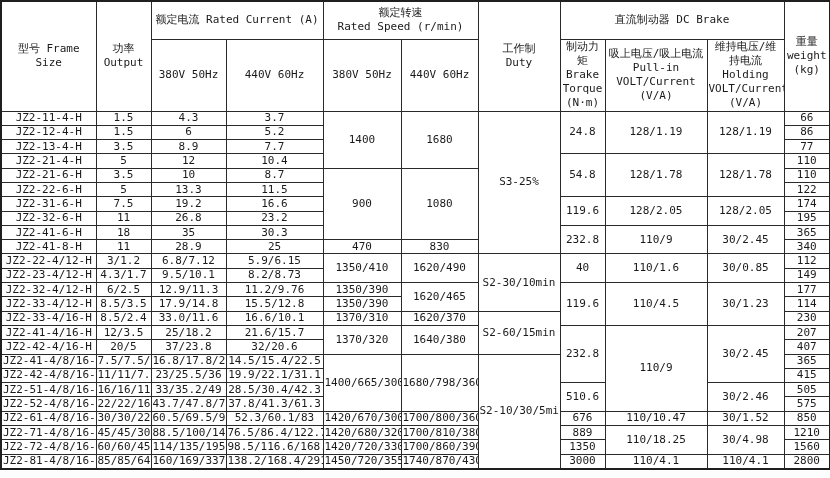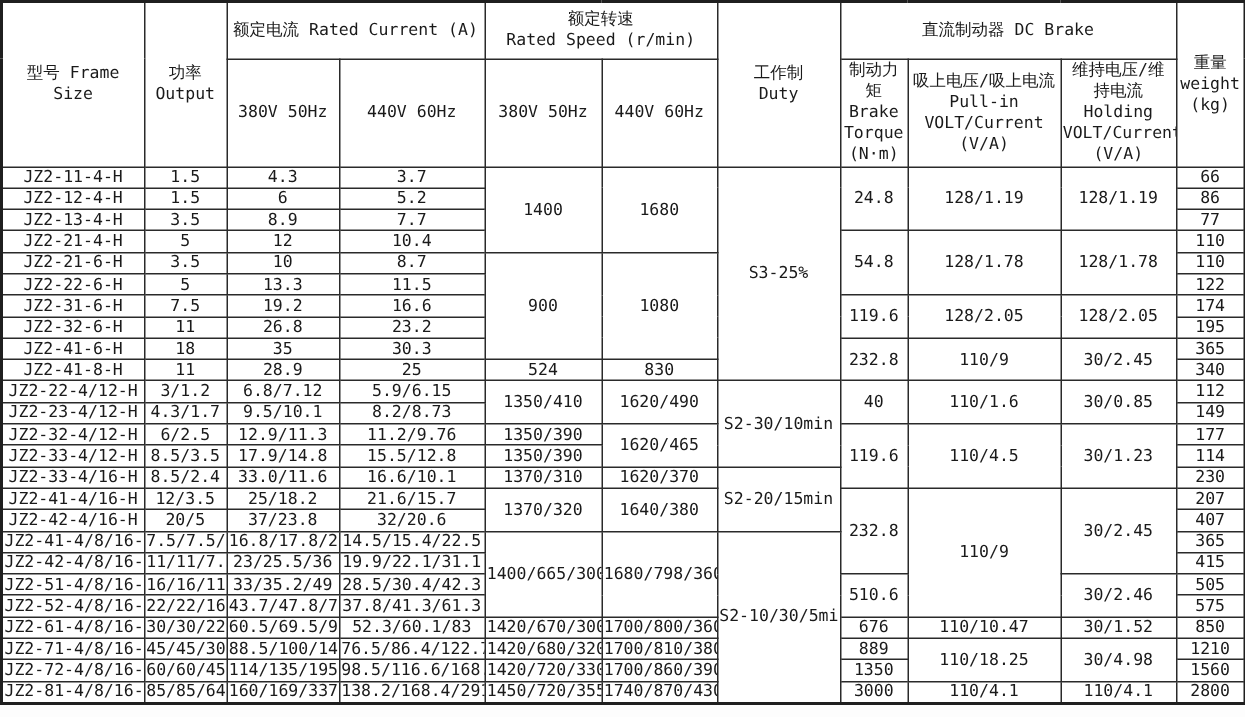--- a/index.html
+++ b/index.html
@@ -180,21 +180,21 @@
           <td rowspan="2">232.8</td>
           <td rowspan="2">110/9</td>
           <td rowspan="2">30/2.45</td>
           <td>365</td>
         </tr>
         <tr>
           <td>JZ2-41-8-H</td>
           <td>11</td>
           <td>28.9</td>
           <td>25</td>
-          <td>524</td>
+          <td>470</td>
           <td>830</td>
           <td>340</td>
         </tr>
         <tr>
           <td>JZ2-22-4/12-H</td>
           <td>3/1.2</td>
           <td>6.8/7.12</td>
           <td>5.9/6.15</td>
           <td rowspan="2">1350/410</td>
           <td rowspan="2">1620/490</td>
@@ -231,21 +231,21 @@
           <td>1350/390</td>
           <td>114</td>
         </tr>
         <tr>
           <td>JZ2-33-4/16-H</td>
           <td>8.5/2.4</td>
           <td>33.0/11.6</td>
           <td>16.6/10.1</td>
           <td>1370/310</td>
           <td>1620/370</td>
-          <td rowspan="3">S2-20/15min</td>
+          <td rowspan="3">S2-60/15min</td>
           <td>230</td>
         </tr>
         <tr>
           <td>JZ2-41-4/16-H</td>
           <td>12/3.5</td>
           <td>25/18.2</td>
           <td>21.6/15.7</td>
           <td rowspan="2">1370/320</td>
           <td rowspan="2">1640/380</td>
           <td rowspan="4">232.8</td>

